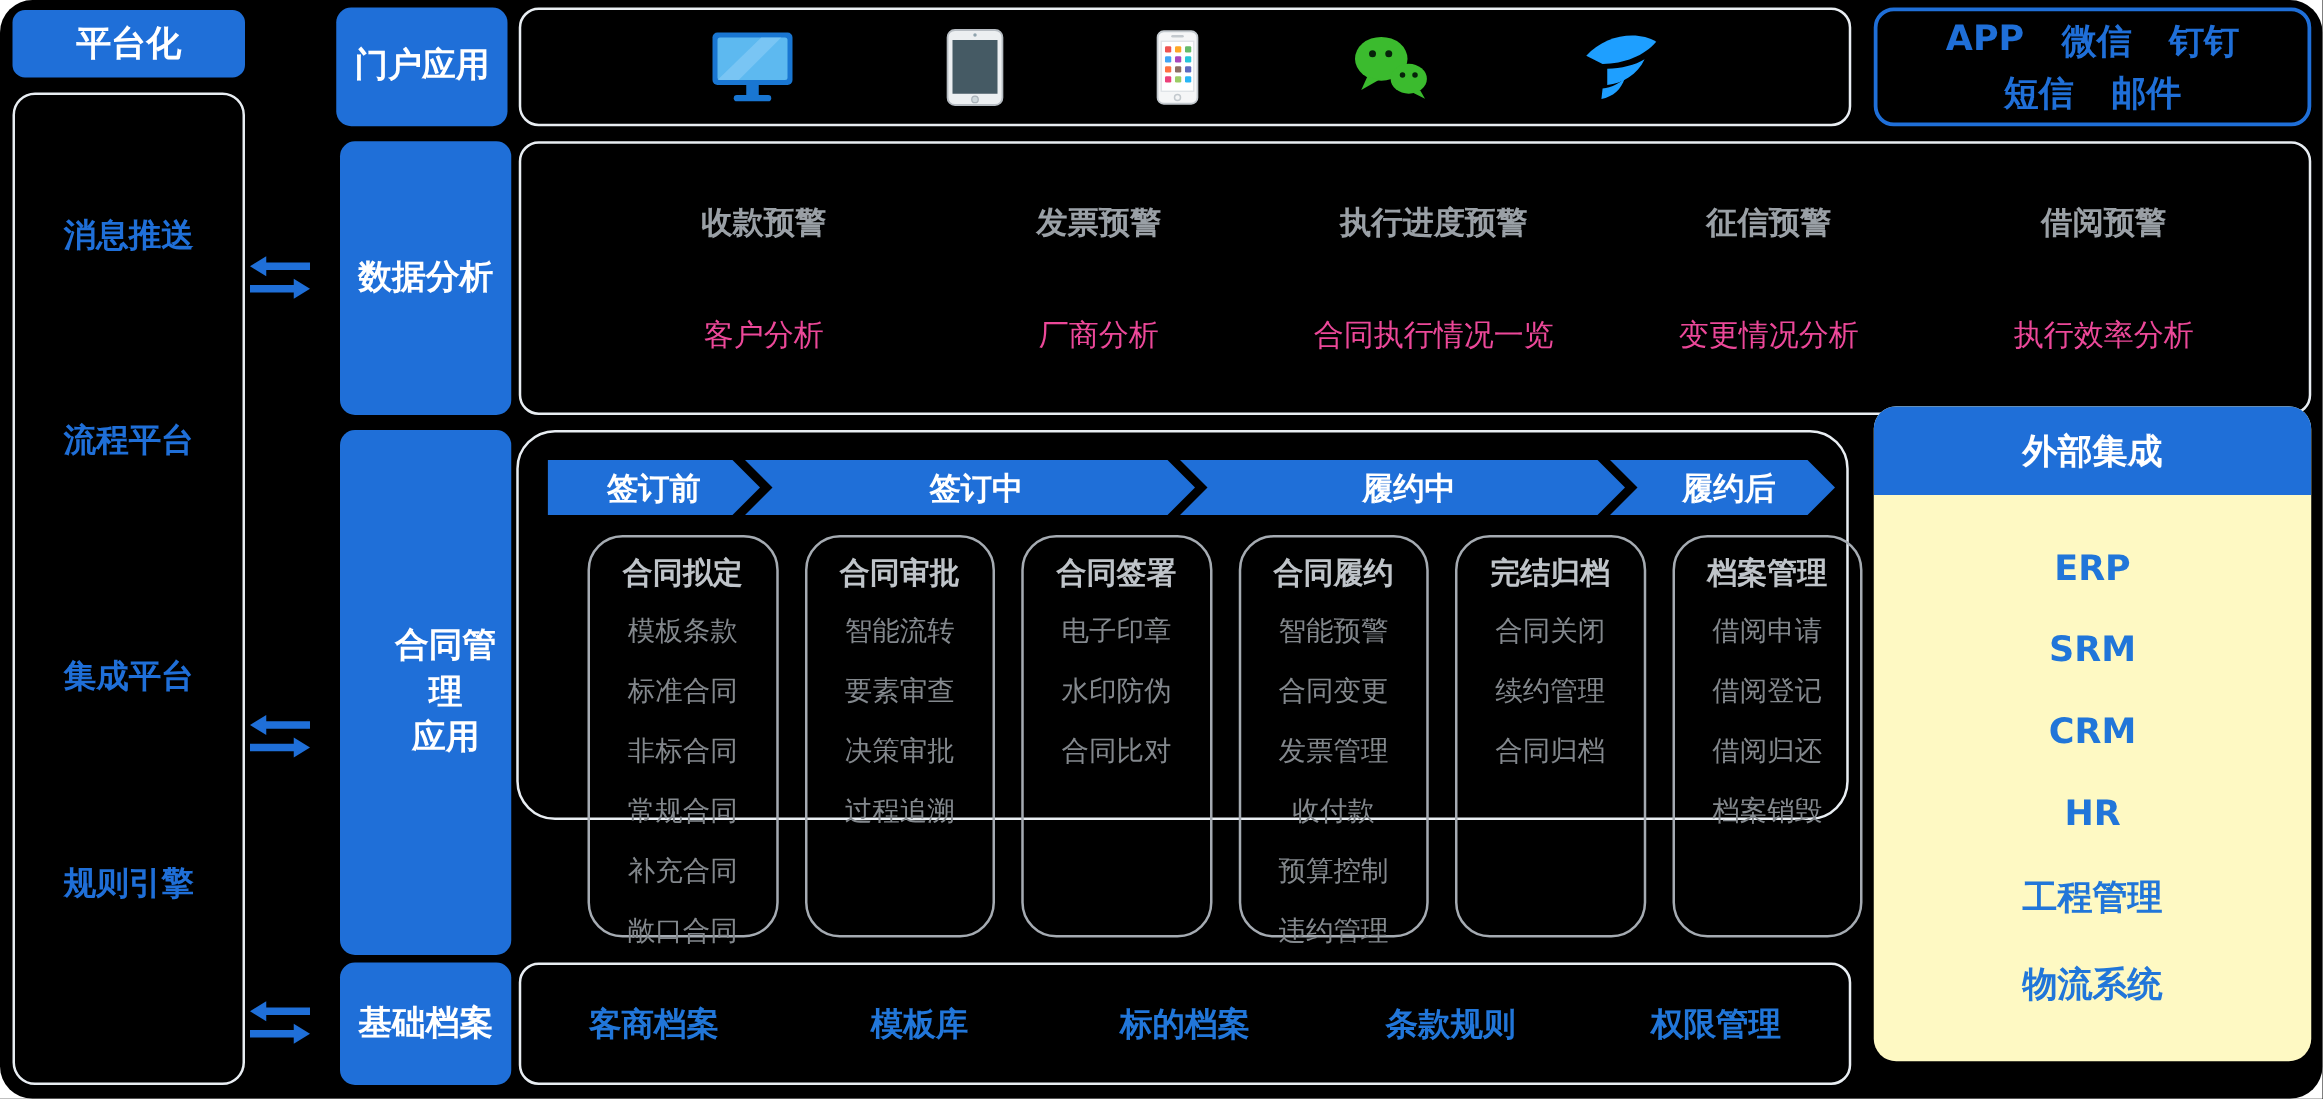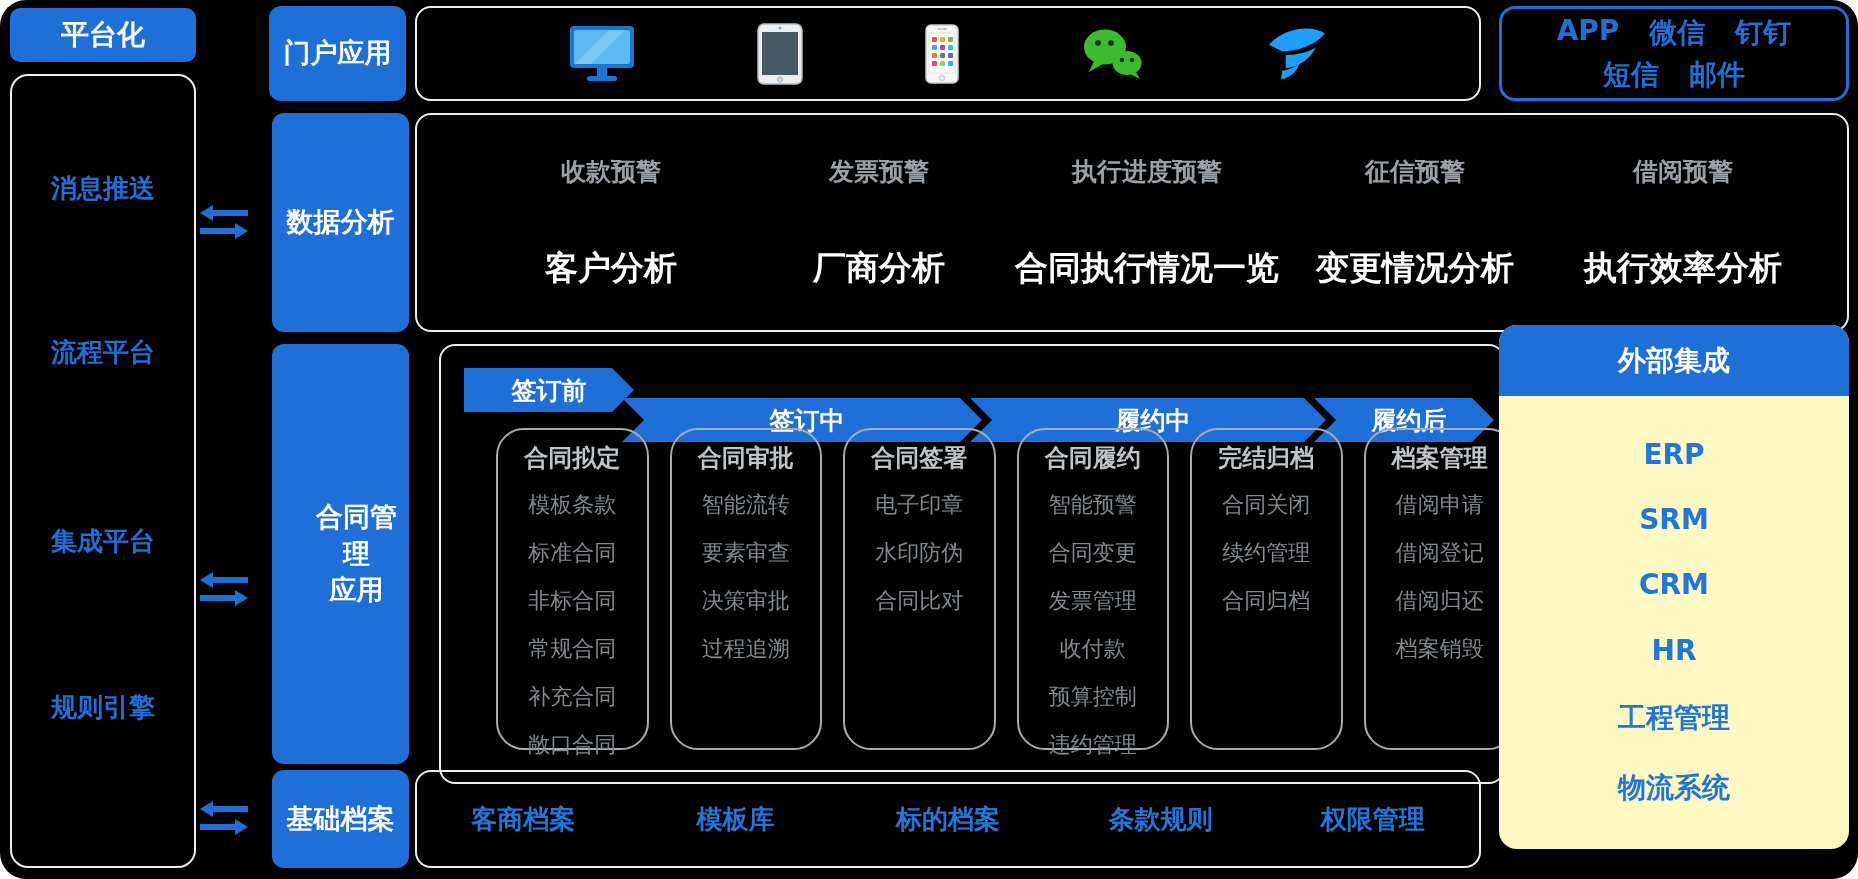--- a/index.html
+++ b/index.html
@@ -37,31 +37,31 @@
   .channels-box{left:1499px;top:6px;width:350px;height:95px;border:3px solid var(--accent);
     border-radius:16px;display:flex;flex-direction:column;align-items:center;justify-content:center;gap:4px;text-align:right;}
   .channels-line{display:flex;gap:30px;color:var(--accent);font-weight:bold;font-size:28px;}
 
   
   .analysis-label{left:272px;top:113px;width:137px;height:219px;}
   .analysis-box{left:415px;top:113px;width:1434px;height:219px;display:grid;
     grid-template-columns:repeat(5,1fr);align-items:center;padding:0 30px 0 60px;}
   .analysis-col{display:flex;flex-direction:column;align-items:center;gap:58px;}
   .alert-text{color:var(--gray-text);font-weight:bold;font-size:25px;}
-  .metric-text{color:#ffffff;font-weight:bold;font-size:33px;}
+  .metric-text{color:#ec4899;font-weight:normal;font-size:24px;}
 
   
   .contract-label{left:272px;top:344px;width:137px;height:420px;padding-left:32px;}
-  .contract-box{left:439px;top:344px;width:1066px;height:440px;}
+  .contract-box{left:413px;top:344px;width:1066px;height:312px;border-radius:31px;}
   .stages{position:absolute;left:23px;top:22px;height:44px;display:flex;}
   .stage{height:44px;background:var(--accent);color:#fff;font-weight:bold;font-size:25px;
     display:flex;align-items:center;justify-content:center;
     clip-path:polygon(0 0, calc(100% - 22px) 0, 100% 50%, calc(100% - 22px) 100%, 0 100%);}
   .stage.notched{clip-path:polygon(0 0, calc(100% - 22px) 0, 100% 50%, calc(100% - 22px) 100%, 0 100%, 22px 50%);
-    margin-left:-12px;padding-left:10px;margin-top:30px;}
+    margin-left:-12px;padding-left:10px;}
   .stage.s0{width:170px;}
   .stage.s1{width:360px;}
   .stage.s2{width:356px;}
   .stage.s3{width:180px;}
   .cols{position:absolute;left:23px;top:82px;width:1020px;height:322px;display:flex;gap:21px;margin-left:32px;}
   .col{flex:1;border:2px solid var(--col-border);border-radius:28px;display:flex;
     flex-direction:column;align-items:center;padding-top:12px;}
   .col-title{color:var(--col-title);font-weight:bold;font-size:24px;margin-bottom:16px;}
   .col-items{display:flex;flex-direction:column;align-items:center;gap:18px;}
   .col-item{color:var(--col-item);font-size:22px;}

